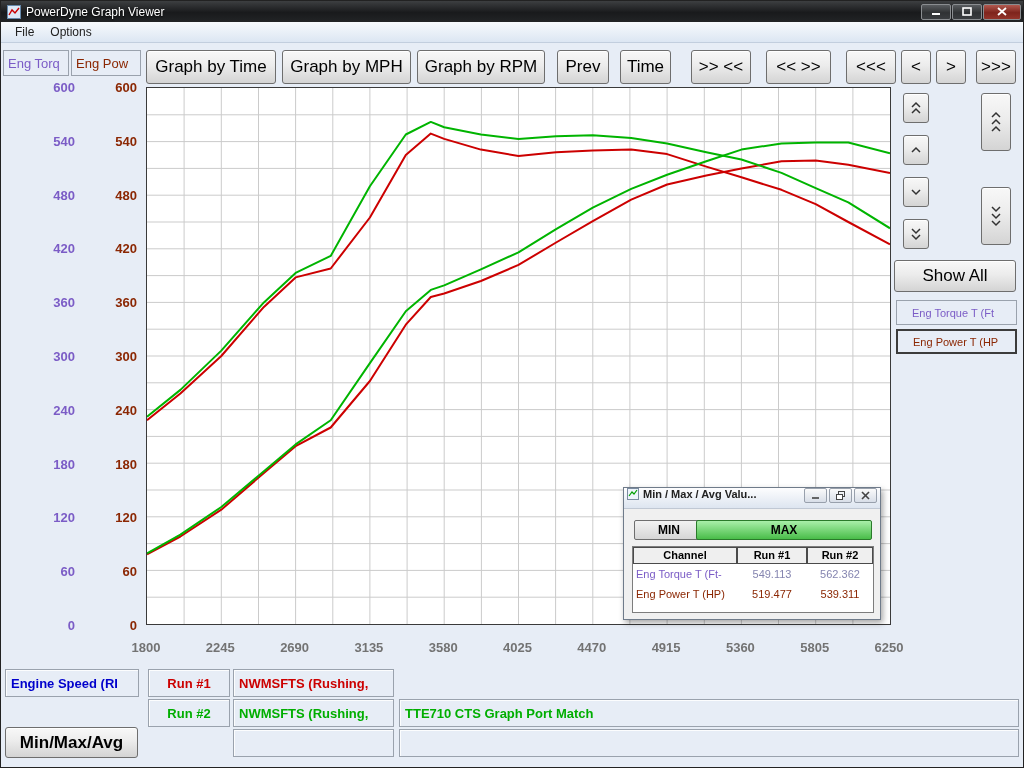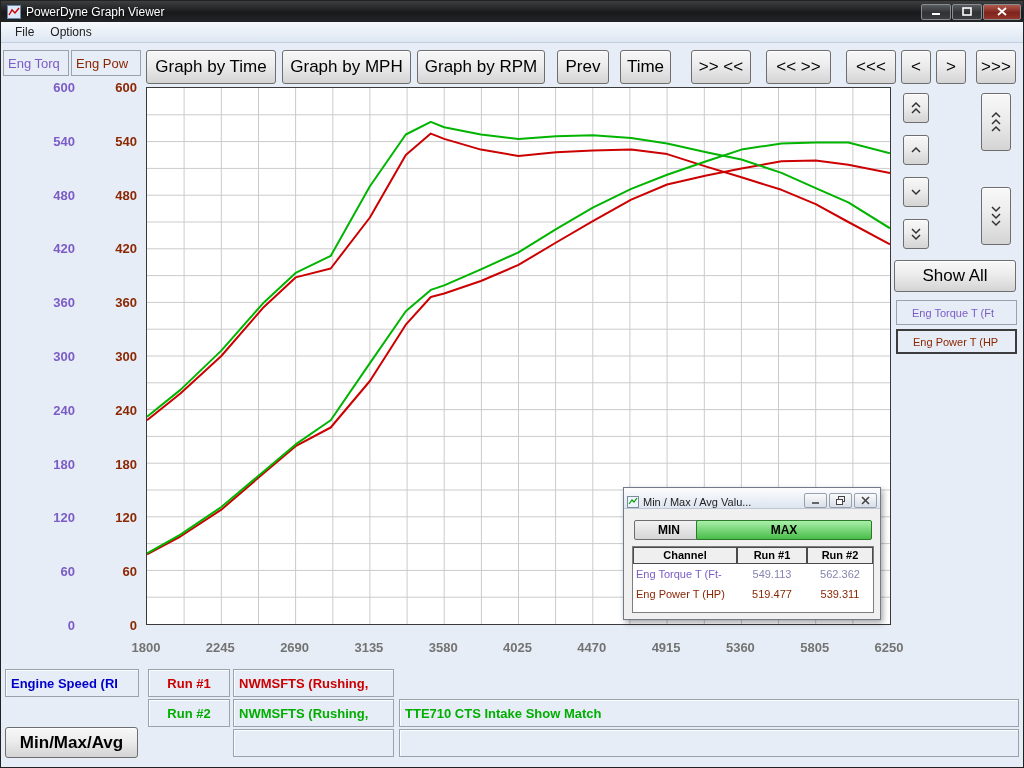--- a/index.html
+++ b/index.html
@@ -49,21 +49,21 @@
   .chev-btn { display:flex; align-items:center; justify-content:center; }
   .legend-box { position:absolute; left:895px; width:121px; height:25px; font-size:11px;
     display:flex; align-items:center; padding:0 15px; overflow:hidden; white-space:nowrap; background:#e7edf6; }
   .legend-box.torque { top:299px; border:1px solid #9aa2ad; color:#7b5cc6; }
   .legend-box.power  { top:328px; border:2px solid #3c3c3c; color:#8b2703; }
 
   
   .minmax-win { position:absolute; left:622px; top:486px; width:258px; height:133px; background:#f0f0f0;
     border:1px solid #6f7b8a; box-shadow:2px 3px 6px rgba(0,0,0,.35); }
   .minmax-title { height:21px; background:linear-gradient(#fdfdfe,#dde5f0); border-bottom:1px solid #c0c8d4;
-    display:flex; align-items:flex-end; padding:0 3px; }
+    display:flex; align-items:flex-start; padding:0 3px;font-weight:bold; }
   .minmax-title .t { font-size:11px; color:#222; margin-left:4px; flex:1; overflow:hidden; white-space:nowrap; }
   .mm-winbtn { width:23px; height:15px; background:linear-gradient(#fafafa,#d8dee8); border:1px solid #98a0ac;
     border-radius:2px; margin-left:2px; display:flex; align-items:center; justify-content:center; }
   .mm-btn { position:absolute; top:32px; height:20px; font-size:12px; font-weight:bold;
     display:flex; align-items:center; justify-content:center; border-radius:2px; }
   .mm-btn.min { left:10px; width:70px; background:linear-gradient(#f2f2f2,#d6d6d6); border:1px solid #6e6e6e; }
   .mm-btn.max { left:72px; width:176px; background:linear-gradient(#a9efa9,#49bd49); border:1px solid #2a7a2a;text-align:right; }
   .mm-table { position:absolute; left:8px; top:58px; width:242px; height:67px; background:#fff; border:1px solid #7d7d7d; }
   .mm-hrow { display:flex; }
   .mm-hcell { border:1px solid #4a4a4a; background:#efefef; font-size:11px; font-weight:bold;
@@ -320,16 +320,16 @@
   <button class="btn" style="left:4px;top:726px;width:133px;height:31px;font-weight:bold;">Min/Max/Avg</button>
 
   <div class="cell center c-red" style="left:147px;top:668px;width:82px;height:28px;">Run #1</div>
   <div class="cell center c-green" style="left:147px;top:698px;width:82px;height:28px;">Run #2</div>
   <div class="cell center c-blue" style="left:147px;top:768px;width:82px;height:28px;">Run #3</div>
 
   <div class="cell c-red" style="left:232px;top:668px;width:161px;height:28px;">NWMSFTS (Rushing,</div>
   <div class="cell c-green" style="left:232px;top:698px;width:161px;height:28px;">NWMSFTS (Rushing,</div>
   <div class="cell" style="left:232px;top:728px;width:161px;height:28px;"></div>
 
-  <div class="cell c-green" style="left:398px;top:698px;width:620px;height:28px;">TTE710 CTS Intake Show Match</div>
+  <div class="cell c-green" style="left:398px;top:698px;width:620px;height:28px;">TTE710 CTS Graph Port Match</div>
   <div class="cell" style="left:398px;top:728px;width:620px;height:28px;"></div>
 
 </div>
 
 </body></html>

